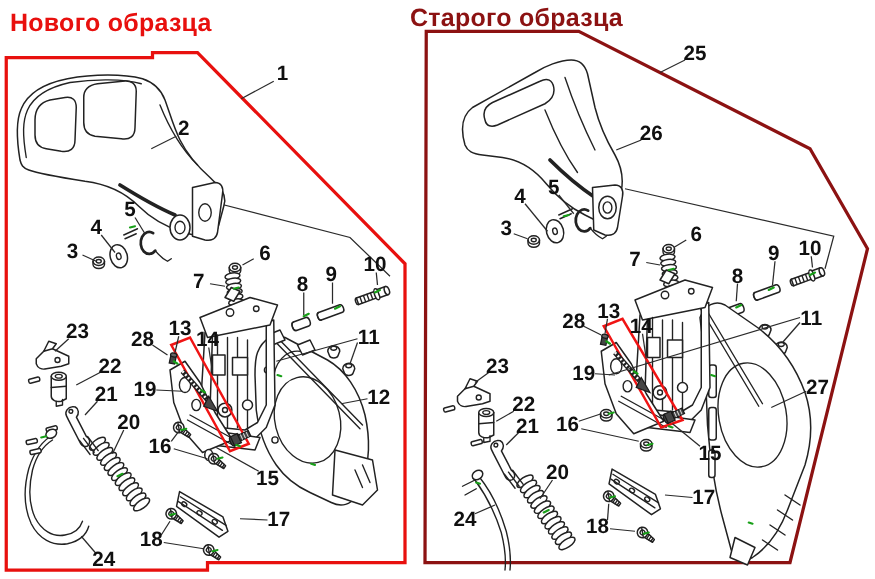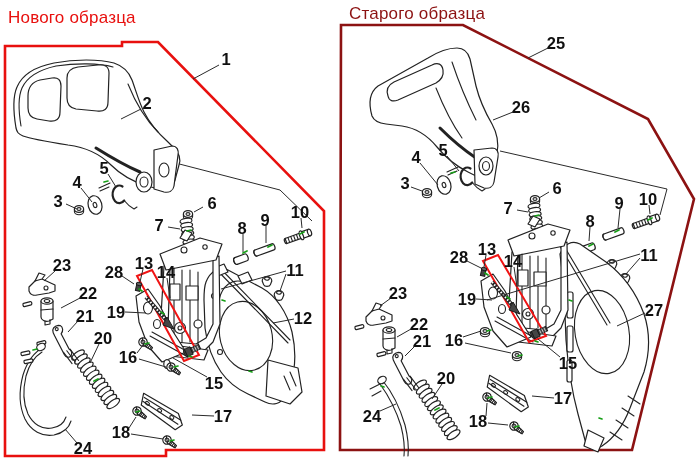--- a/index.html
+++ b/index.html
@@ -1,21 +1,21 @@
 <!DOCTYPE html>
 <html style="--accent-left: #e8100e; --accent-right: #8c1212; --highlight: #f01414; --green: #18a018;"><head>
 <meta charset="utf-8">
 <style>
   html,body{margin:0;padding:0;background:#fff;}
   .stage{position:relative;width:700px;height:463px;background:#fff;overflow:hidden;
          font-family:"Liberation Sans",sans-serif;}
   .stage svg{position:absolute;left:0;top:0;}
-  .title{position:absolute;font-weight:normal;font-size:17px;letter-spacing:.2px;}
+  .title{position:absolute;font-weight:bold;font-size:20px;letter-spacing:.2px;}
   .title.left{left:8px;top:8px;color:var(--accent-left,#e8100e);}
-  .title.right{left:349px;top:4px;color:var(--accent-right,#8c1212);}
+  .title.right{left:328px;top:4px;color:var(--accent-right,#8c1212);}
   .part{fill:#fff;stroke:#222;stroke-width:1.2;stroke-linejoin:round;stroke-linecap:round;}
   .ln{fill:none;stroke:#222;stroke-width:1.1;stroke-linejoin:round;stroke-linecap:round;}
   .thick{stroke-width:3;}
   .dark{fill:#454545;stroke:#1a1a1a;stroke-width:1;}
   .border-l{fill:none;stroke:var(--accent-left,#e8100e);stroke-width:2.6;stroke-linejoin:miter;}
   .border-r{fill:none;stroke:var(--accent-right,#8c1212);stroke-width:2.6;stroke-linejoin:miter;}
   .hl{fill:none;stroke:var(--highlight,#f01414);stroke-width:2;}
   .gm{fill:none;stroke:var(--green,#18a018);stroke-width:1.7;stroke-linecap:round;}
   .leader{stroke:#2a2a2a;stroke-width:1;fill:none;}
   .callout{font-family:"Liberation Sans",sans-serif;font-weight:bold;font-size:16.5px;

